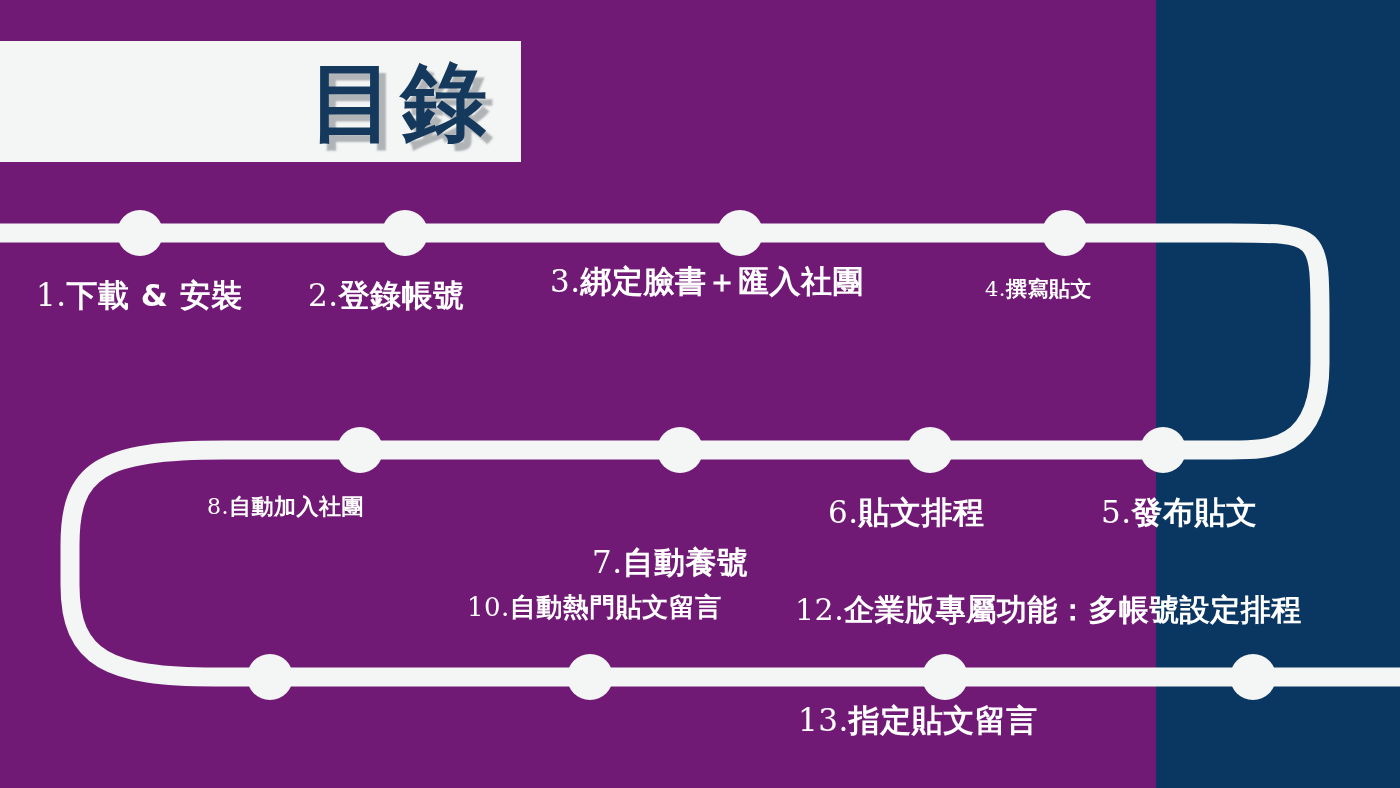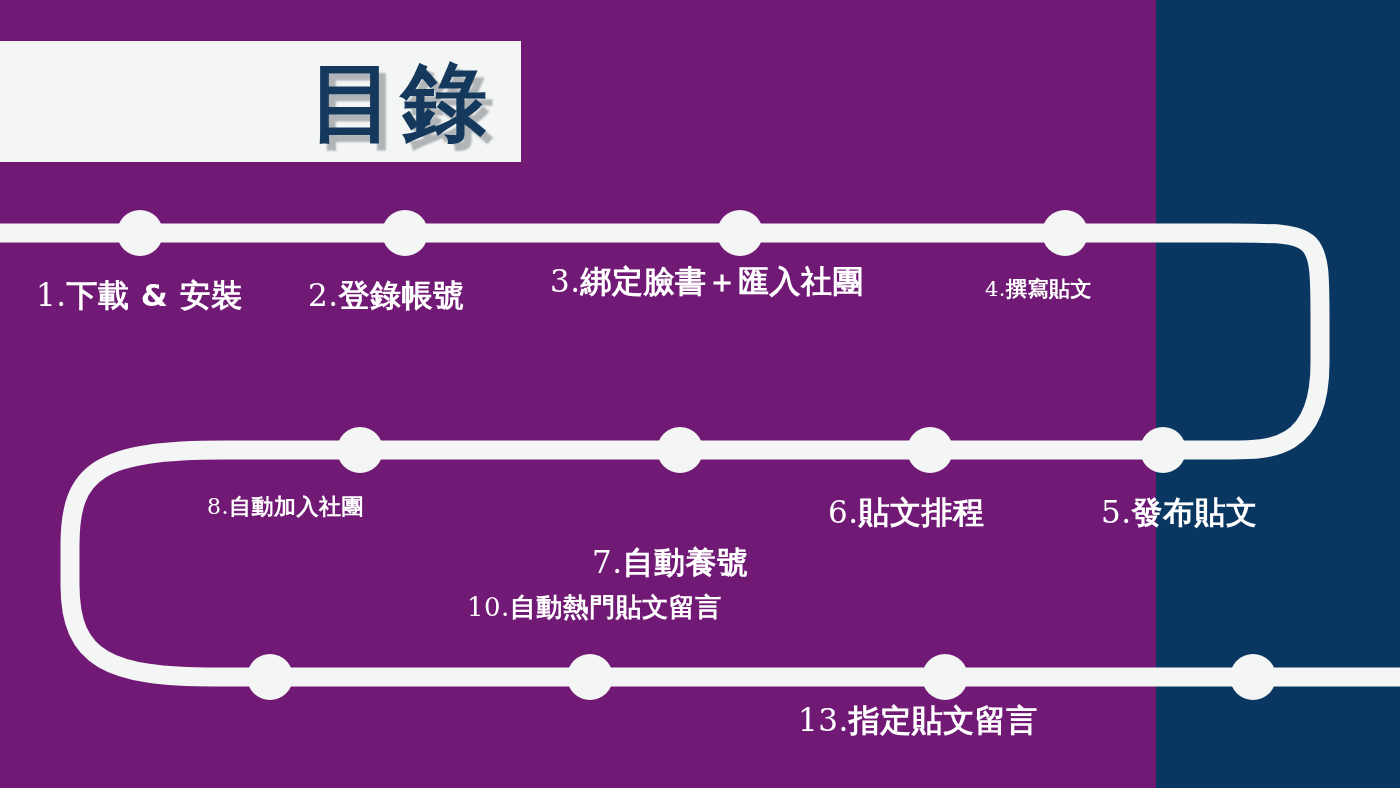--- a/index.html
+++ b/index.html
@@ -127,16 +127,17 @@
   <div class="node-label" id="label-2"><span class="num">2.</span><span>登錄帳號</span></div>
   <div class="node-label" id="label-3"><span class="num">3.</span><span>綁定臉書＋匯入社團</span></div>
   <div class="node-label" id="label-4"><span class="num">4.</span><span>撰寫貼文</span></div>
 
   <div class="node-label" id="label-8"><span class="num">8.</span><span>自動加入社團</span></div>
   <div class="node-label" id="label-7"><span class="num">7.</span><span>自動養號</span></div>
   <div class="node-label" id="label-6"><span class="num">6.</span><span>貼文排程</span></div>
   <div class="node-label" id="label-5"><span class="num">5.</span><span>發布貼文</span></div>
 
   <div class="node-label" id="label-10"><span class="num">10.</span><span>自動熱門貼文留言</span></div>
+  <div class="node-label" id="label-12"><span class="num">12.</span><span>企業版專屬功能：多帳號設定排程</span></div>
 
   <div class="node-label" id="label-11"><span class="num">13.</span><span>指定貼文留言</span></div>
 
 </div>
 
 </body></html>

